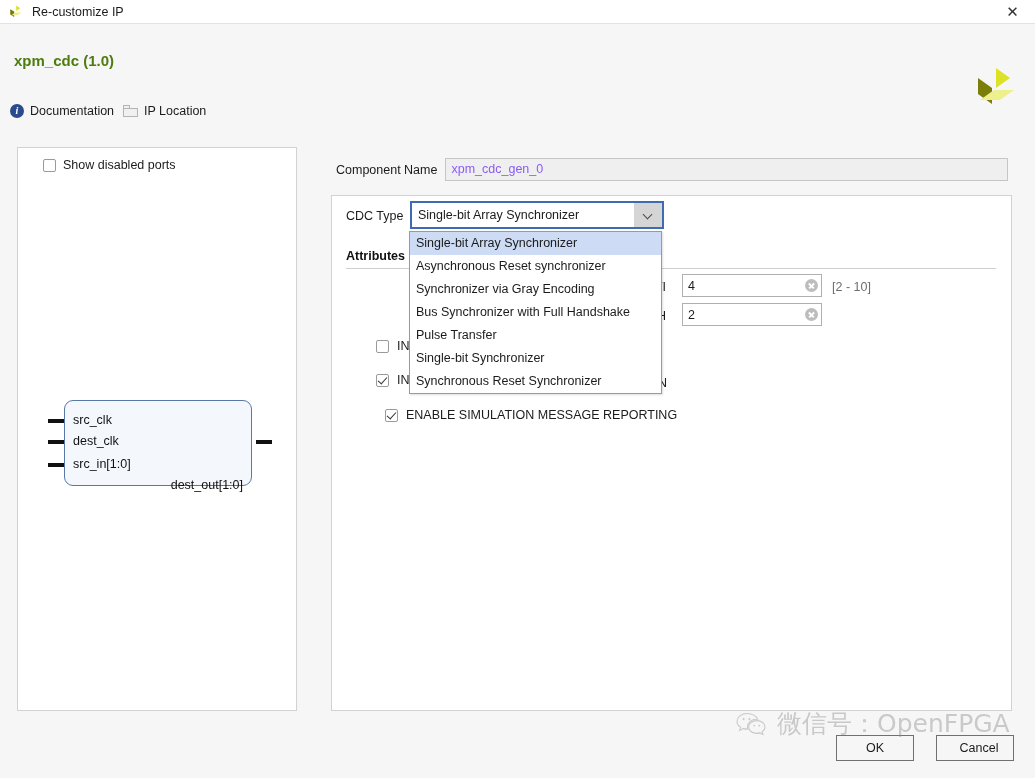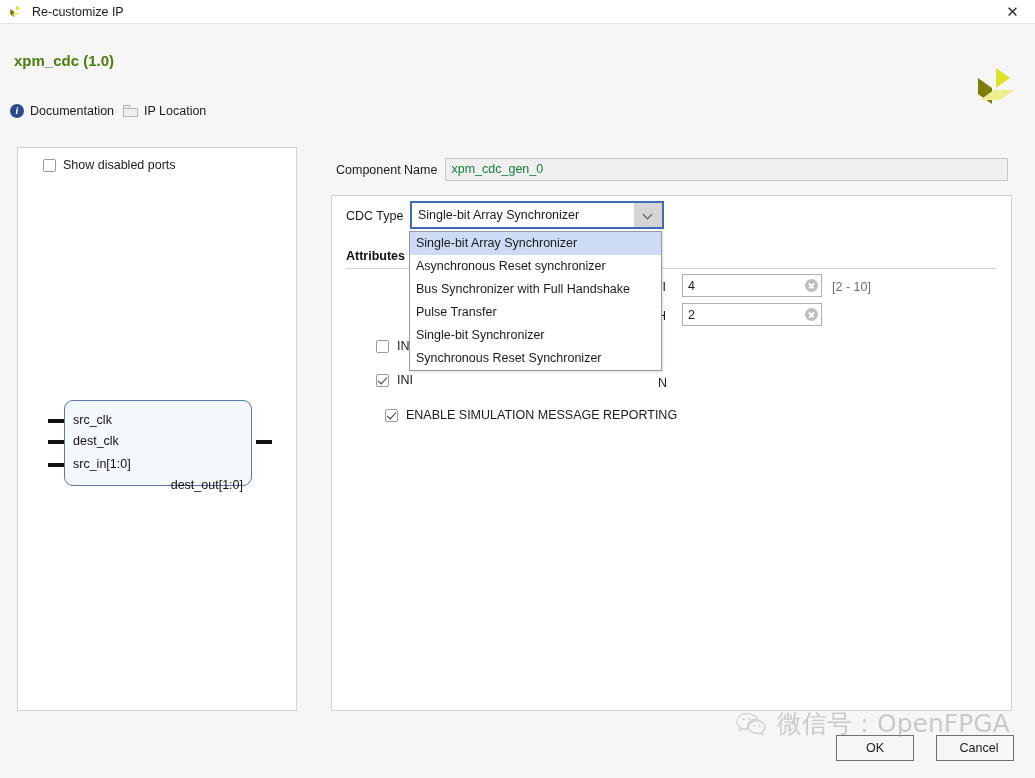--- a/index.html
+++ b/index.html
@@ -96,21 +96,21 @@
   }
 
   
   .comp-row {
     position: absolute; left: 336px; top: 157px; width: 672px; height: 25px;
     display: flex; align-items: center;
   }
   .comp-label { font-size: 12.5px; color: #1b1b1b; margin-right: 8px; }
   .comp-input {
     flex: 1; height: 23px; background: #efefef;
-    border: 1px solid #c6c6c6; font-size: 12.5px; color: #15803d;
+    border: 1px solid #c6c6c6; font-size: 12.5px; color: #8b5cf6;
     padding: 0 5px; line-height: 21px; font-family: "Liberation Sans", sans-serif;
   }
 
   .config-panel {
     position: absolute; left: 331px; top: 195px; width: 681px; height: 516px;
     background: #ffffff; border: 1px solid #d2d2d2;
   }
 
   .cdc-label { position: absolute; left: 14px; top: 13px; font-size: 12.5px; }
   .combo {
@@ -311,20 +311,21 @@
     <div class="opt-row" style="left:53px; top:212px;">
       <span class="cb checked"></span>
       <span>ENABLE SIMULATION MESSAGE REPORTING</span>
     </div>
 
   </div>
 
   <div class="dropdown">
     <div class="dd-item sel">Single-bit Array Synchronizer</div>
     <div class="dd-item">Asynchronous Reset synchronizer</div>
+    <div class="dd-item">Synchronizer via Gray Encoding</div>
     <div class="dd-item">Bus Synchronizer with Full Handshake</div>
     <div class="dd-item">Pulse Transfer</div>
     <div class="dd-item">Single-bit Synchronizer</div>
     <div class="dd-item">Synchronous Reset Synchronizer</div>
   </div>
 
   <div class="btn btn-ok">OK</div>
   <div class="btn btn-cancel">Cancel</div>
 
   <div class="watermark">

